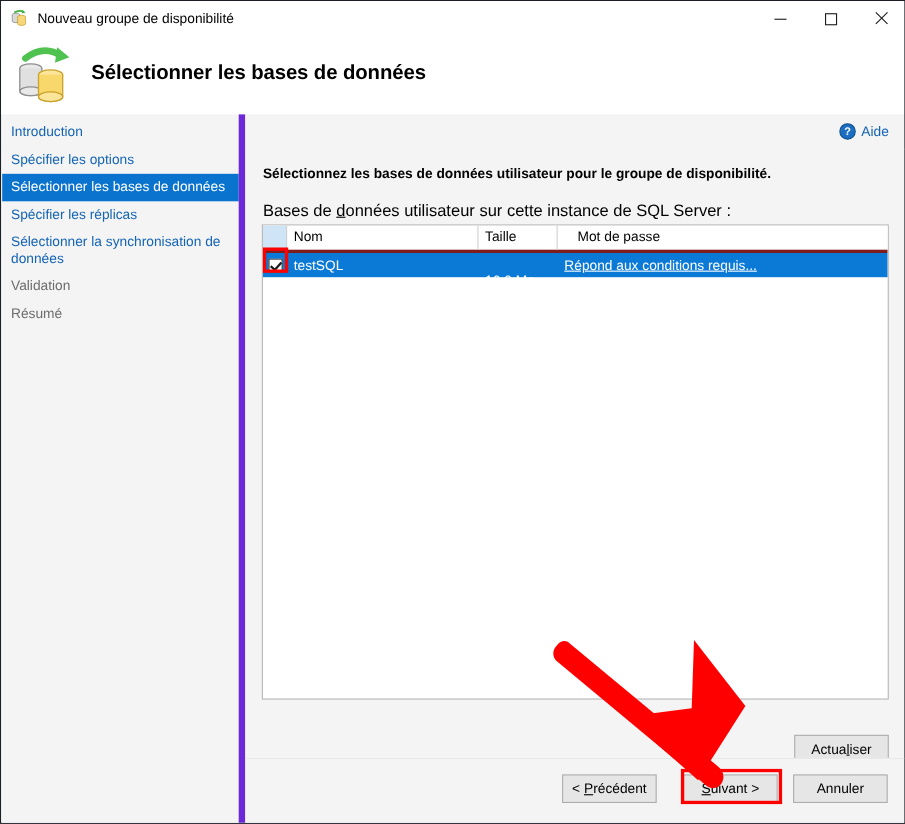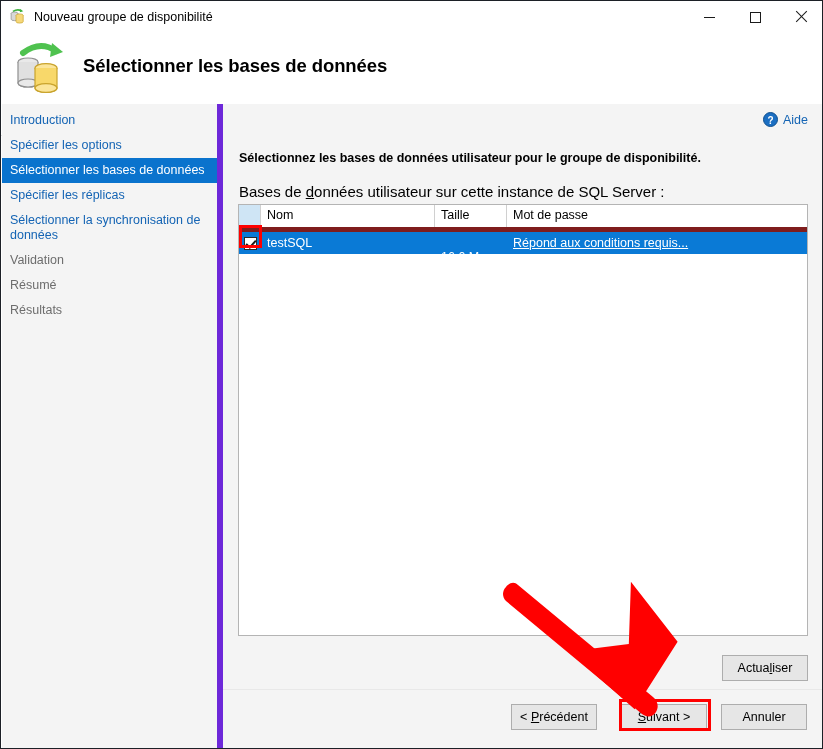--- a/index.html
+++ b/index.html
@@ -190,41 +190,41 @@
     height: 432px;
     background: #ffffff;
     border: 1px solid #b4b4b4;
     box-sizing: border-box;
     overflow: hidden;
   }
   .grid-header {
     display: flex;
     height: 22px;
     background: #ffffff;
-    border-bottom: 5px solid #7f1d1d;
+    border-bottom: 3px solid #7f1d1d;
   }
   .gh-cell {
     font-size: 12.5px;
     color: #000000;
     line-height: 21px;
     padding-left: 6px;
     box-sizing: border-box;
     border-right: 1px solid #d0d0d0;
     white-space: nowrap;
     overflow: hidden;
   }
   .gh-check {
     width: 22px;
     background: #cfe5f5;
     padding-left: 0;
   }
   .gh-nom    { width: 174px; }
   .gh-taille { width: 72px; }
   .gh-etat   { width: 206px; }
-  .gh-mdp    { width: 94px; border-right: 0; }
+  .gh-mdp    { width: 94px; border-right: 0; margin-left: 12px; }
 
   .grid-row {
     display: flex;
     height: 22px;
     background: #0a7ad6;
     color: #ffffff;
     align-items: center;
     justify-content: space-between;
   }
   .gr-cell {
@@ -276,21 +276,21 @@
     color: #000000;
     background: #e6e6e6;
     border: 1px solid #adadad;
     box-sizing: border-box;
     text-align: center;
     padding: 0;
   }
   .btn u { text-decoration: underline; }
   .refresh-btn {
     position: absolute;
-    left: 499px; top: 551px;
+    left: 499px; top: 564px;
     width: 86px; height: 26px;
     line-height: 24px;
   }
 
   
   .footer {
     position: absolute;
     left: 222px; top: 688px;
     width: 600px;
     height: 60px;
@@ -386,23 +386,20 @@
       <span>Spécifier les réplicas</span>
     </div>
     <div class="nav-item">
       <span>Sélectionner la synchronisation de données</span>
     </div>
     <div class="nav-item disabled">
       <span>Validation</span>
     </div>
     <div class="nav-item disabled">
       <span>Résumé</span>
-    </div>
-    <div class="nav-item disabled">
-      <span>Résultats</span>
     </div>
   </div>
 
   <div class="content">
 
     <div class="help-link">
       <span class="help-icon">?</span>
       <span>Aide</span>
     </div>
 

